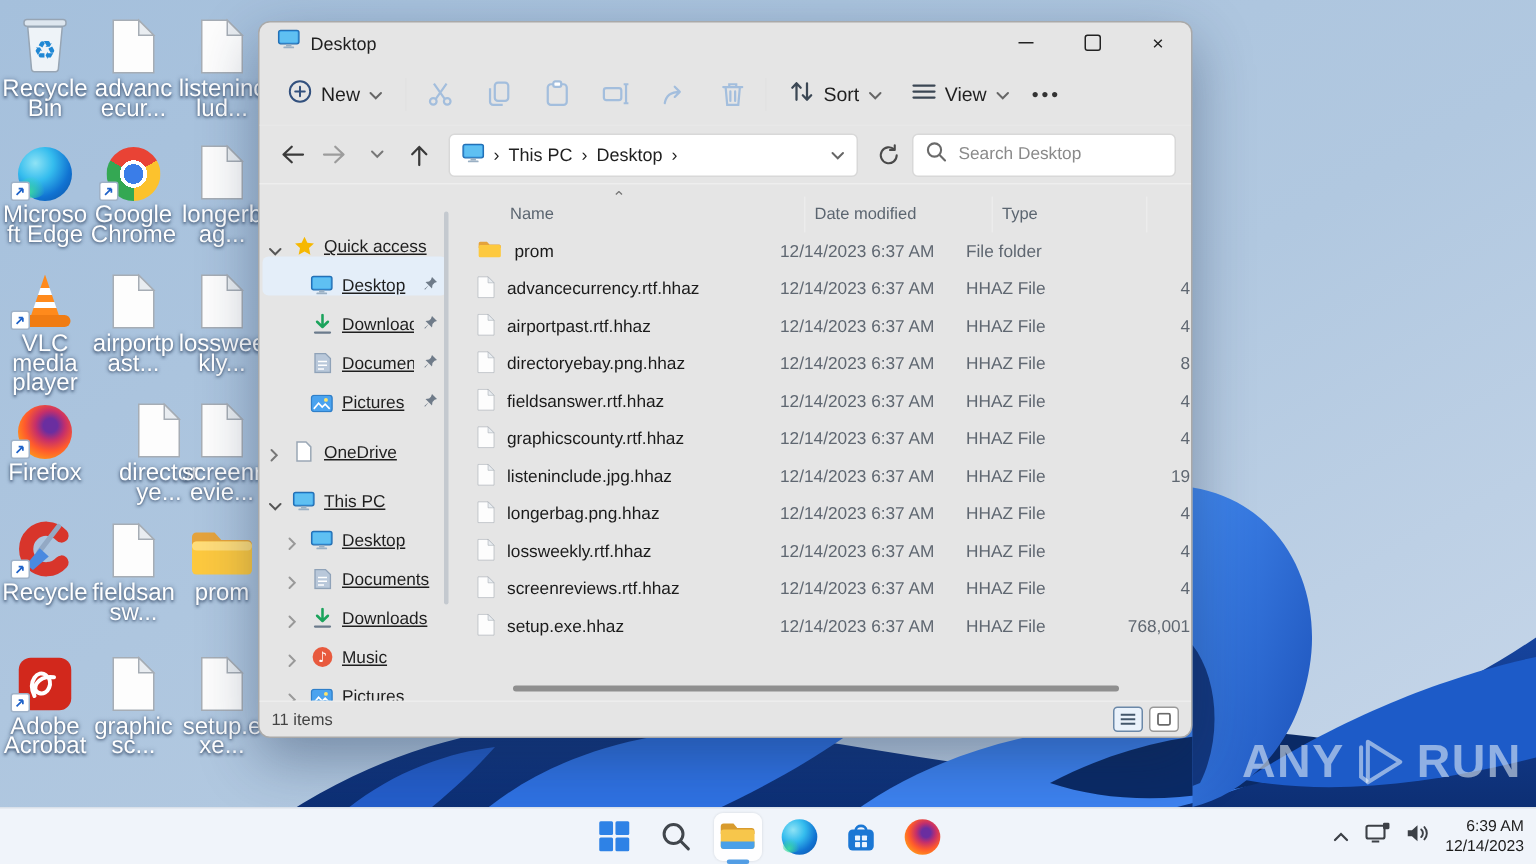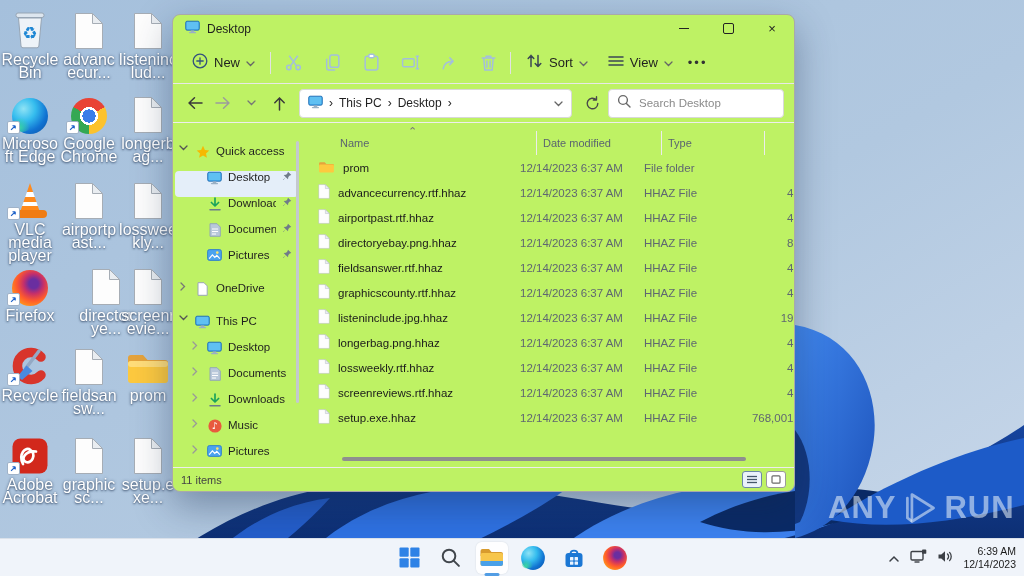--- a/index.html
+++ b/index.html
@@ -19,21 +19,21 @@
   .ball{width:36px;height:36px;border-radius:50%;position:relative;}
   .sc-badge{position:absolute;left:6px;bottom:0;width:11px;height:11px;background:#fff;
     border:1px solid #9fb2c8;border-radius:2px;display:flex;align-items:center;justify-content:center;}
 
   
   #watermark{position:absolute;left:828px;top:490px;z-index:2;display:flex;align-items:center;gap:4px;
     color:rgba(238,245,250,.55);font-weight:bold;font-size:31px;letter-spacing:1px;}
 
   
   #explorer{position:absolute;left:172px;top:14px;width:621px;height:476px;z-index:3;
-    background:#bef264;border:1px solid #a9a9a9;border-radius:8px;
+    background:#e5e5e5;border:1px solid #a9a9a9;border-radius:8px;
     box-shadow:0 14px 38px rgba(20,40,70,.38);display:flex;flex-direction:column;overflow:hidden;}
   #titlebar{height:27px;display:flex;align-items:center;padding-left:12px;flex:none;}
   #titlebar .t-label{font-size:12px;color:#1f1f1f;margin-left:7px;flex:1;}
   .winctl{display:flex;height:27px;}
   .winctl .wc{width:44px;display:flex;align-items:center;justify-content:center;color:#222;}
   .wc .mini-bar{width:10px;height:1px;background:#222;}
   .wc .maxi-box{width:9px;height:9px;border:1px solid #222;border-radius:2px;}
   .wc .close-x{font-size:13px;line-height:13px;}
 
   #toolbar{height:41px;display:flex;align-items:center;padding:0 12px;flex:none;
@@ -50,22 +50,22 @@
     border:1px solid #d8d8d8;border-radius:4px;background:#fff;padding:0 8px;gap:6px;font-size:12px;color:#1f1f1f;}
   #crumb-box .spacer{flex:1;}
   #search-box{display:flex;align-items:center;width:158px;height:27px;border:1px solid #d8d8d8;
     border-radius:4px;background:#fff;padding:0 8px;gap:6px;}
   #search-box input{border:none;outline:none;width:110px;font-size:11.5px;color:#333;
     font-family:"Liberation Sans",sans-serif;background:transparent;}
   #search-box input::placeholder{color:#8a8a8a;}
 
   #content{flex:1;display:flex;min-height:0;position:relative;}
   #navpane{width:127px;flex:none;padding-top:22px;position:relative;overflow:hidden;}
-  .nav-row{height:26px;display:flex;align-items:flex-start;gap:6px;font-size:11.5px;color:#1f1f1f;
-    margin:0 2px 0 2px;border-radius:4px;padding-right:4px;}
+  .nav-row{height:26px;display:flex;align-items:flex-end;gap:6px;font-size:11.5px;color:#1f1f1f;
+    margin:0 2px 0 2px;border-radius:4px;padding-right:4px;text-decoration:underline;}
   .nav-row.sel{background:#e4eef9;}
   .nav-row .chev{width:12px;display:flex;justify-content:center;flex:none;}
   .nav-row .nico{width:15px;display:flex;justify-content:center;flex:none;}
   .nav-row .ntext{flex:1;white-space:nowrap;overflow:hidden;}
   .nav-row .pin{flex:none;margin-right:2px;}
   .nav-gap{height:7px;}
   #nav-scroll{position:absolute;right:1px;top:18px;width:3px;height:262px;background:#c4c9cf;border-radius:2px;}
 
   #filearea{flex:1;display:flex;flex-direction:column;padding-top:8px;position:relative;min-width:0;}
   #colhead{height:24px;display:flex;align-items:center;font-size:11px;color:#5b6570;flex:none;position:relative;}

